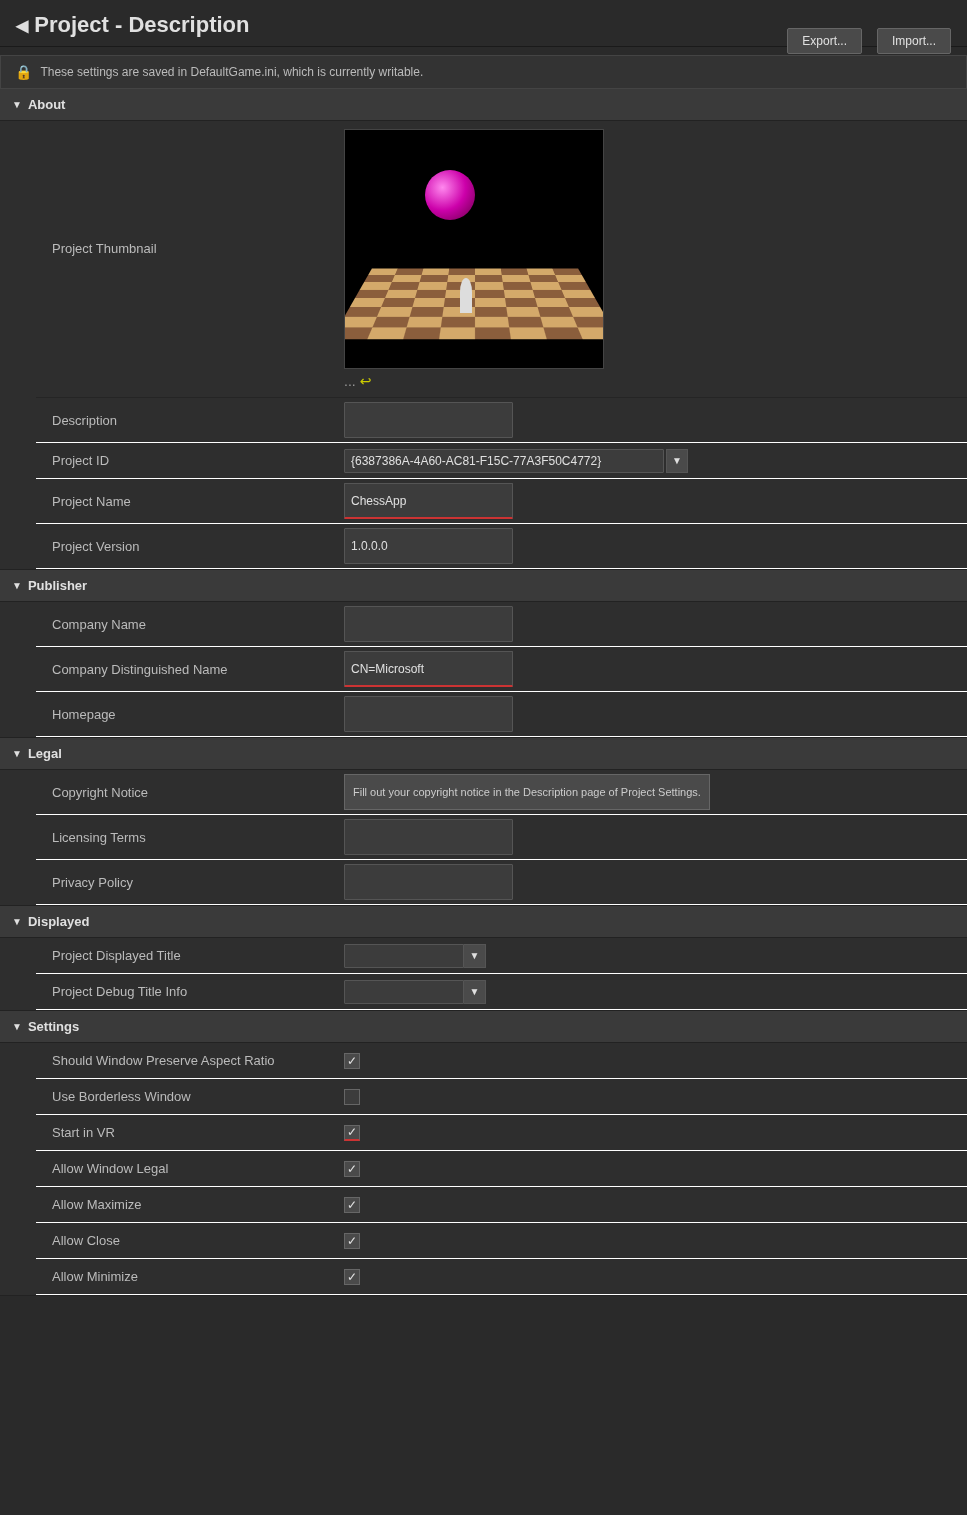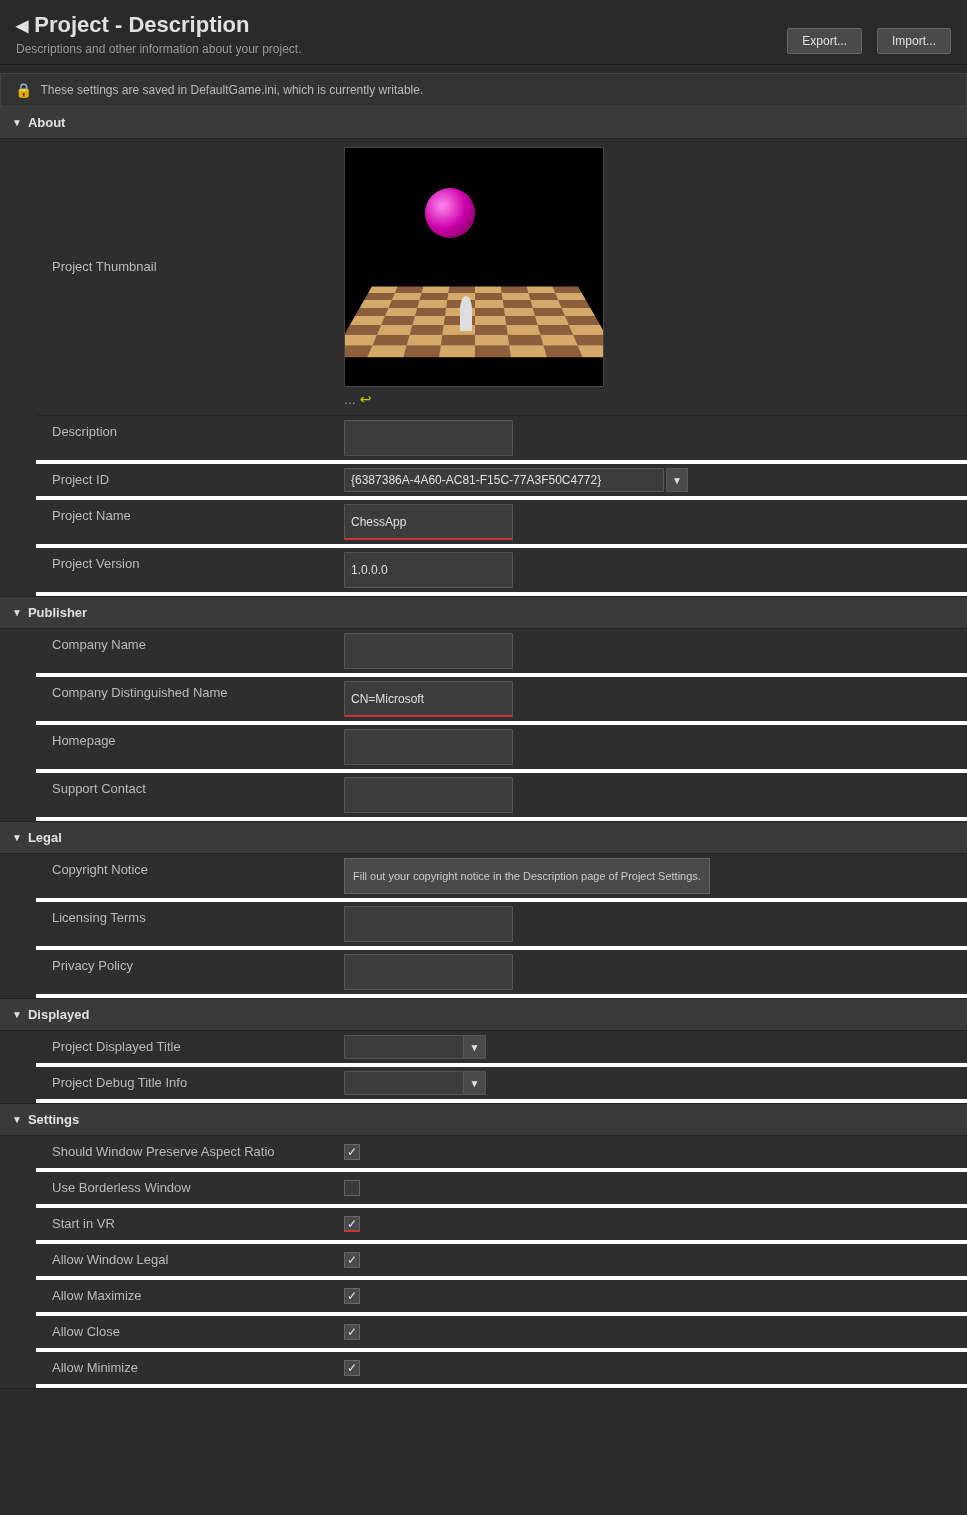--- a/index.html
+++ b/index.html
@@ -98,22 +98,23 @@
       color: #e0e0e0;
     }
 
     .section-body {
       background: #2e2e2e;
       padding-left: 36px;
     }
 
     .field-row {
       display: flex;
+      align-items: center;
       min-height: 36px;
-      border-bottom: 4px solid #ffffff;
+      border-bottom: 1px solid #ffffff;
     }
 
     .field-label {
       width: 300px;
       min-width: 300px;
       padding: 8px 16px;
       color: #bbb;
       font-size: 13px;
     }
 
@@ -340,21 +341,20 @@
   </style>
 </head>
 <body>
 
 <div class="relative-container">
   <div class="page-header">
     <div class="page-title">
       <span class="page-title-arrow">◀</span>
       <span>Project - Description</span>
     </div>
-    <div class="page-subtitle">Descriptions and other information about your project.</div>
     <div class="header-buttons">
       <button class="btn">Export...</button>
       <button class="btn">Import...</button>
     </div>
   </div>
 
   <div class="info-bar">
     <span class="lock-icon">🔒</span>
     <span>These settings are saved in DefaultGame.ini, which is currently writable.</span>
   </div>
@@ -506,26 +506,20 @@
           </div>
         </div>
 
         <div class="field-row">
           <div class="field-label">Homepage</div>
           <div class="field-value">
             <input type="text" class="text-input" value="" style="">
           </div>
         </div>
 
-        <div class="field-row">
-          <div class="field-label">Support Contact</div>
-          <div class="field-value">
-            <input type="text" class="text-input" value="" style="">
-          </div>
-        </div>
 
       </div>
     </div>
 
     <div class="section">
       <div class="section-header">
         <span class="section-arrow">▼</span>
         <span>Legal</span>
       </div>
       <div class="section-body">

